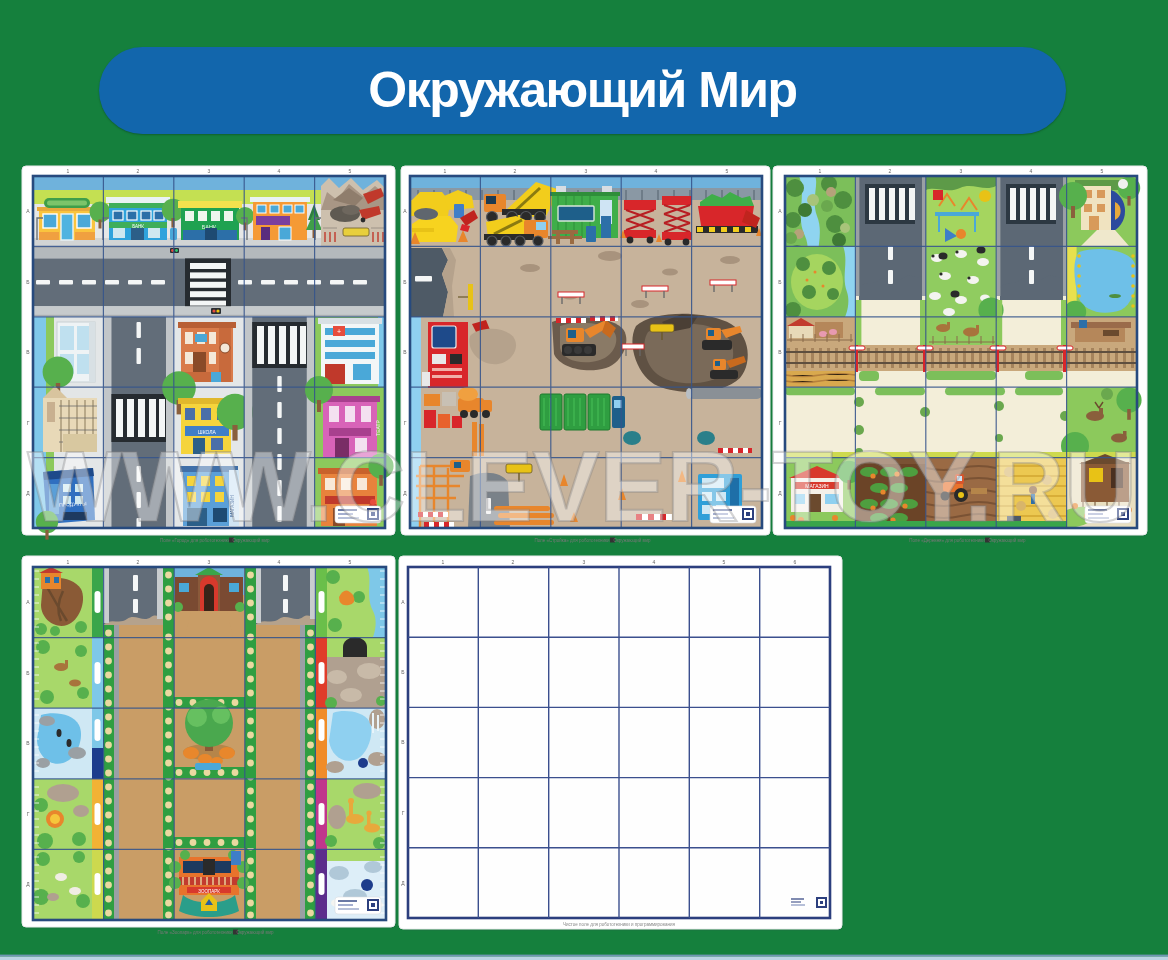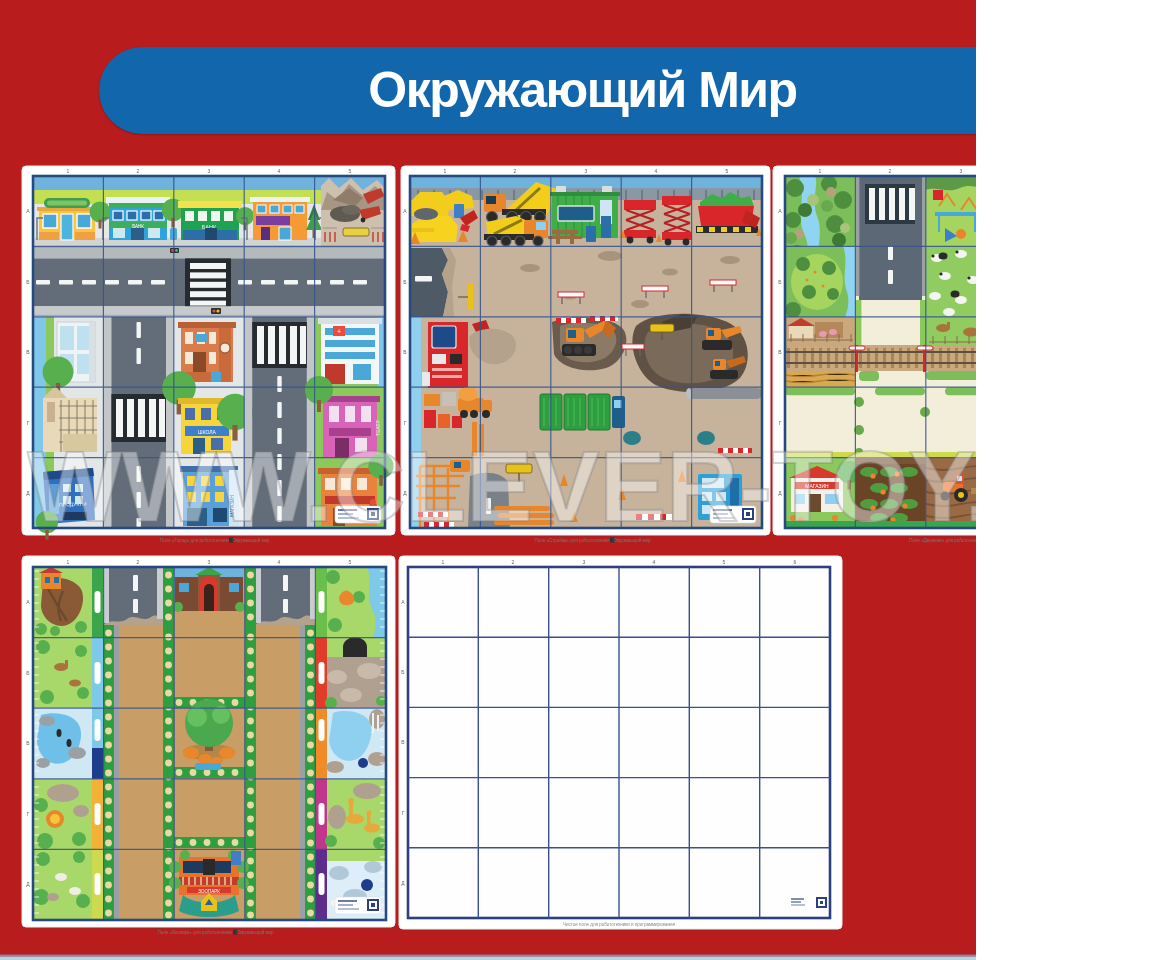--- a/index.html
+++ b/index.html
@@ -1,15 +1,15 @@
 <!DOCTYPE html>
 <html><head><meta charset="utf-8">
 <style>
 html,body{margin:0;padding:0;background:#fff;font-family:"Liberation Sans",sans-serif}
-#page{position:relative;width:976px;height:960px;overflow:hidden;background:#b91c1c}
+#page{position:relative;width:1168px;height:960px;overflow:hidden;background:#15803d}
 </style></head>
 <body>
 <div id="page">
 
 <div style="position:absolute;left:99px;top:47px;width:967px;height:87px;border-radius:44px;background:#1266ac;box-shadow:0 1px 2px rgba(0,0,0,.25)"></div>
 
 <div style="position:absolute;left:99px;top:47px;width:967px;height:87px;line-height:87px;text-align:center;color:#fff;font-weight:bold;font-size:50px;letter-spacing:-1.5px">Окружающий Мир</div>
 <svg width="1168" height="960" viewBox="0 0 1168 960" style="position:absolute;left:0;top:0">
 <defs>
 <g id="tree">

